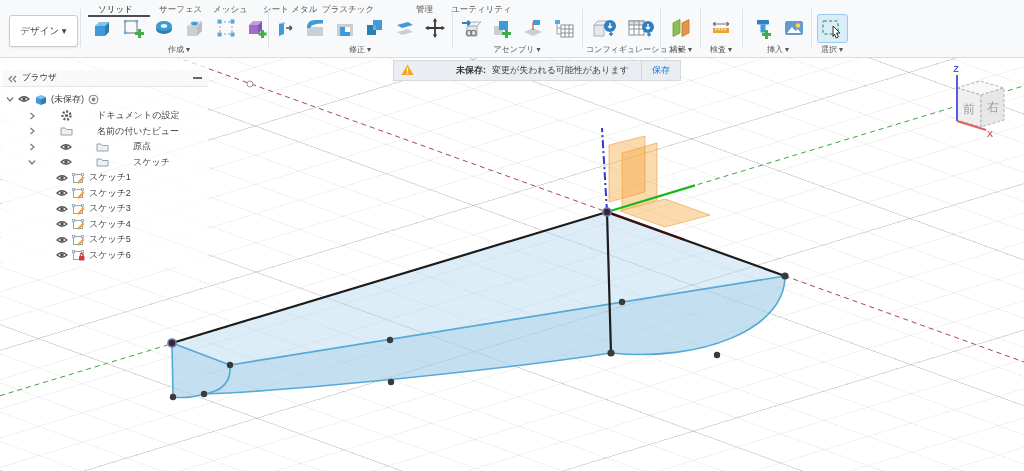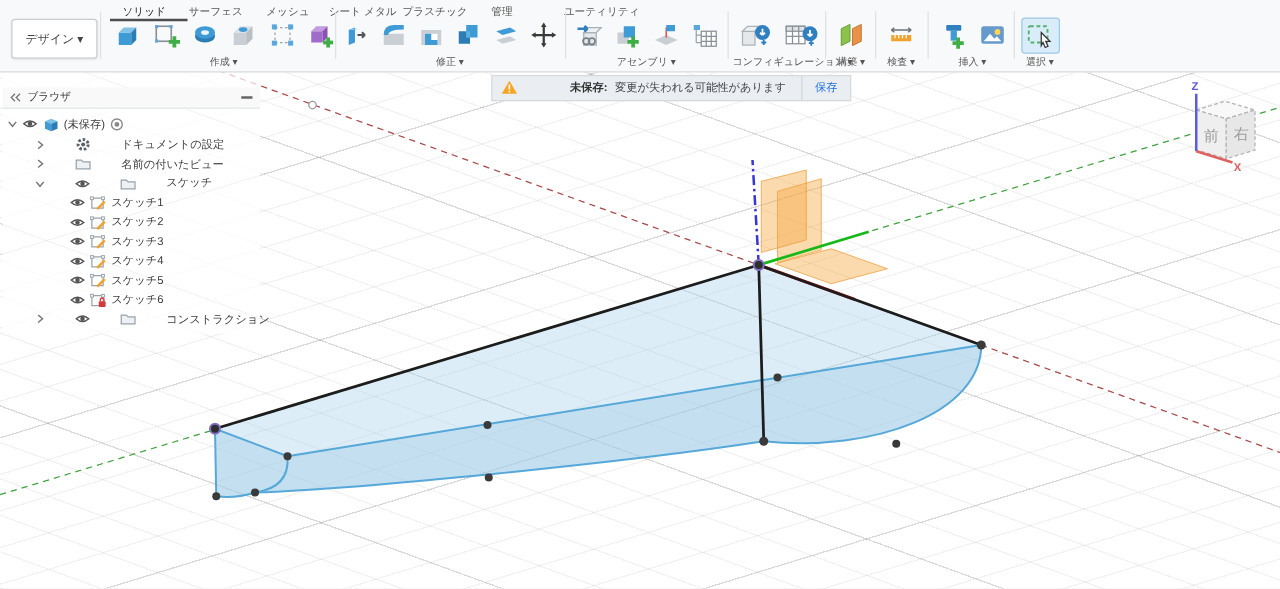--- a/index.html
+++ b/index.html
@@ -138,25 +138,25 @@
       <text x="956" y="72" class="vztxt">Z</text>
       <line x1="957" y1="121" x2="986" y2="130" class="vx"></line>
       <text x="990" y="137" class="vxtxt">X</text>
     </g>
   </svg>
 
   <div class="ribbon">
     <div class="design-btn">デザイン ▾</div>
 
     <div class="tab active" style="left:98px">ソリッド</div>
-    <div class="tab" style="left:151px">サーフェス</div>
+    <div class="tab" style="left:159px">サーフェス</div>
     <div class="tab" style="left:213px">メッシュ</div>
     <div class="tab" style="left:263px">シート メタル</div>
     <div class="tab" style="left:322px">プラスチック</div>
-    <div class="tab" style="left:393px">管理</div>
+    <div class="tab" style="left:416px">管理</div>
     <div class="tab" style="left:451px">ユーティリティ</div>
     <div class="tab-underline"></div>
 
     <div class="rsep" style="left:80px"></div>
     <div class="rsep" style="left:268px"></div>
     <div class="rsep" style="left:452px"></div>
     <div class="rsep" style="left:582px"></div>
     <div class="rsep" style="left:660px"></div>
     <div class="rsep" style="left:700px"></div>
     <div class="rsep" style="left:742px"></div>
@@ -463,20 +463,39 @@
             </svg>
           </span>
         <span class="tico">
             <svg width="13" height="10">
               <path d="M1,2 L5,2 L6.5,3.5 L12,3.5 L12,9 L1,9 Z" fill="#eef1f4" stroke="#98a2ac"></path>
             </svg>
           </span>
         <span class="tlabel">名前の付いたビュー</span>
       </div>
 
+      <div class="trow lvl1">
+        <span class="chev">
+            <svg width="8" height="8">
+              <path d="M2.5,1 L6,4 L2.5,7" stroke="#777" fill="none" stroke-width="1.2"></path>
+            </svg>
+          </span>
+        <span class="teye">
+            <svg width="12" height="10">
+              <path d="M1,5 Q6,0.5 11,5 Q6,9.5 1,5 Z" fill="none" stroke="#555" stroke-width="1.2"></path>
+              <circle cx="6" cy="5" r="1.8" fill="#555"></circle>
+            </svg>
+          </span>
+        <span class="tico">
+            <svg width="13" height="10">
+              <path d="M1,2 L5,2 L6.5,3.5 L12,3.5 L12,9 L1,9 Z" fill="#eef1f4" stroke="#98a2ac"></path>
+            </svg>
+          </span>
+        <span class="tlabel">原点</span>
+      </div>
 
 
       <div class="trow lvl1">
         <span class="chev">
             <svg width="8" height="8">
               <path d="M1,2.5 L4,6 L7,2.5" stroke="#777" fill="none" stroke-width="1.2"></path>
             </svg>
           </span>
         <span class="teye">
             <svg width="12" height="10">
@@ -589,36 +608,17 @@
               <rect x="1.5" y="2.5" width="9" height="8" fill="none" stroke="#9aa3ab"></rect>
               <rect x="0.5" y="1.5" width="2.2" height="2.2" fill="#fff" stroke="#9aa3ab" stroke-width=".8"></rect>
               <rect x="9.3" y="1.5" width="2.2" height="2.2" fill="#fff" stroke="#9aa3ab" stroke-width=".8"></rect>
               <rect x="7" y="7" width="5.5" height="4.5" rx=".8" fill="#d23b3b"></rect>
               <path d="M8.3,7 L8.3,5.8 A1.4,1.4 0 0 1 11.2,5.8 L11.2,7" fill="none" stroke="#d23b3b" stroke-width="1.1"></path>
             </svg>
           </span>
         <span class="tlabel">スケッチ6</span>
       </div>
 
-      <div class="trow lvl1">
-        <span class="chev">
-            <svg width="8" height="8">
-              <path d="M2.5,1 L6,4 L2.5,7" stroke="#777" fill="none" stroke-width="1.2"></path>
-            </svg>
-          </span>
-        <span class="teye">
-            <svg width="12" height="10">
-              <path d="M1,5 Q6,0.5 11,5 Q6,9.5 1,5 Z" fill="none" stroke="#555" stroke-width="1.2"></path>
-              <circle cx="6" cy="5" r="1.8" fill="#555"></circle>
-            </svg>
-          </span>
-        <span class="tico">
-            <svg width="13" height="10">
-              <path d="M1,2 L5,2 L6.5,3.5 L12,3.5 L12,9 L1,9 Z" fill="#eef1f4" stroke="#98a2ac"></path>
-            </svg>
-          </span>
-        <span class="tlabel">コンストラクション</span>
-      </div>
 
     </div>
   </div>
 
 </div>
 
 </body></html>

